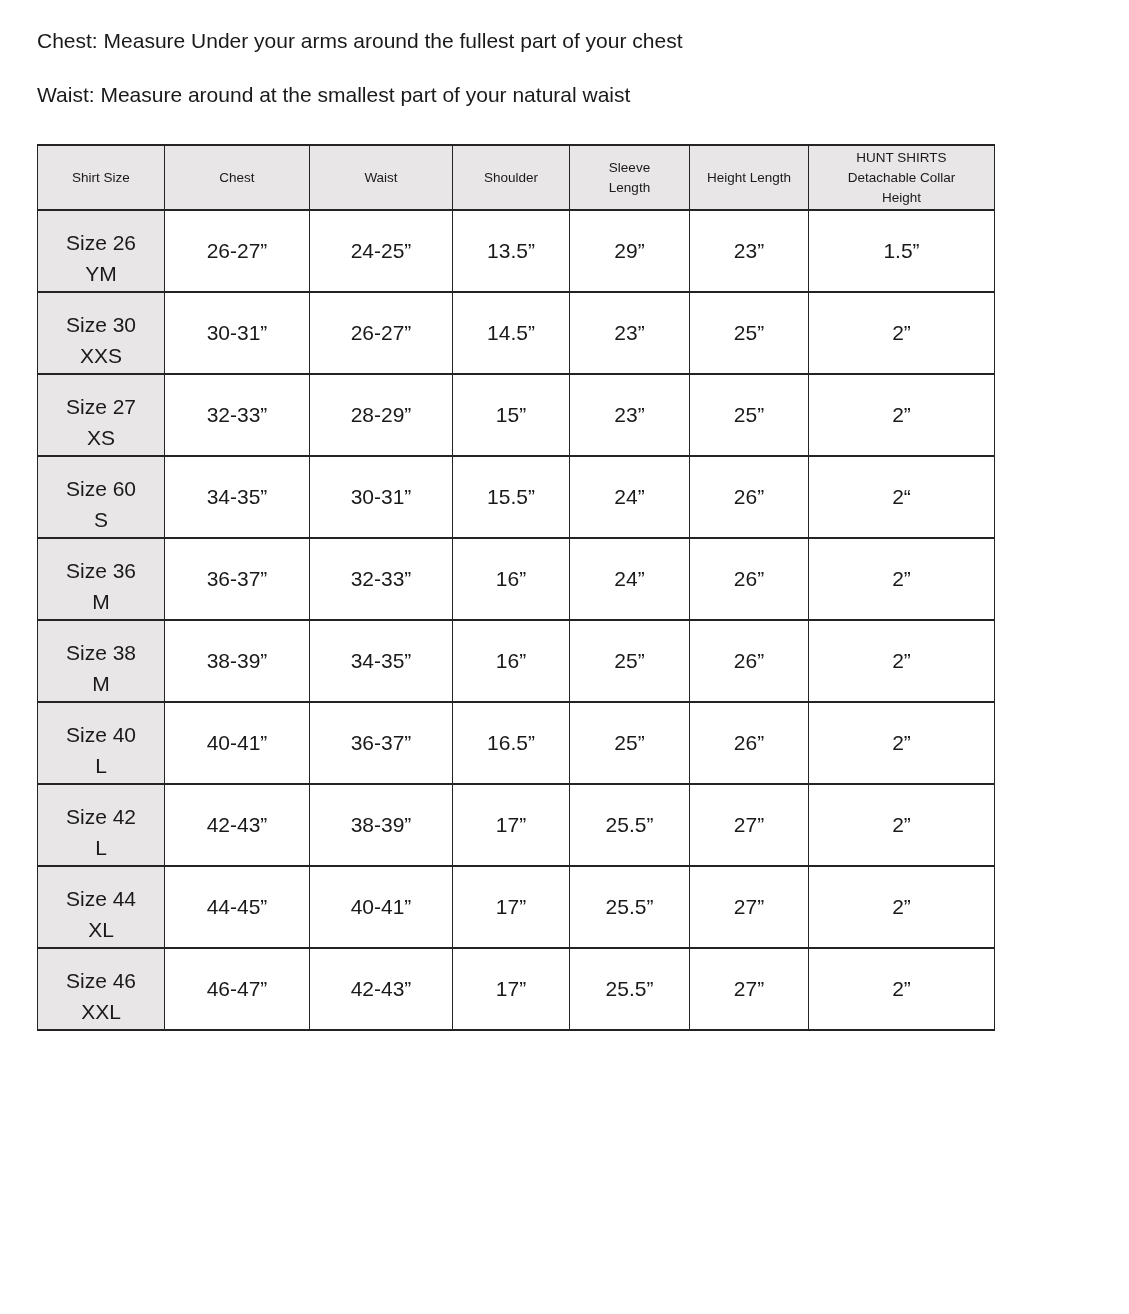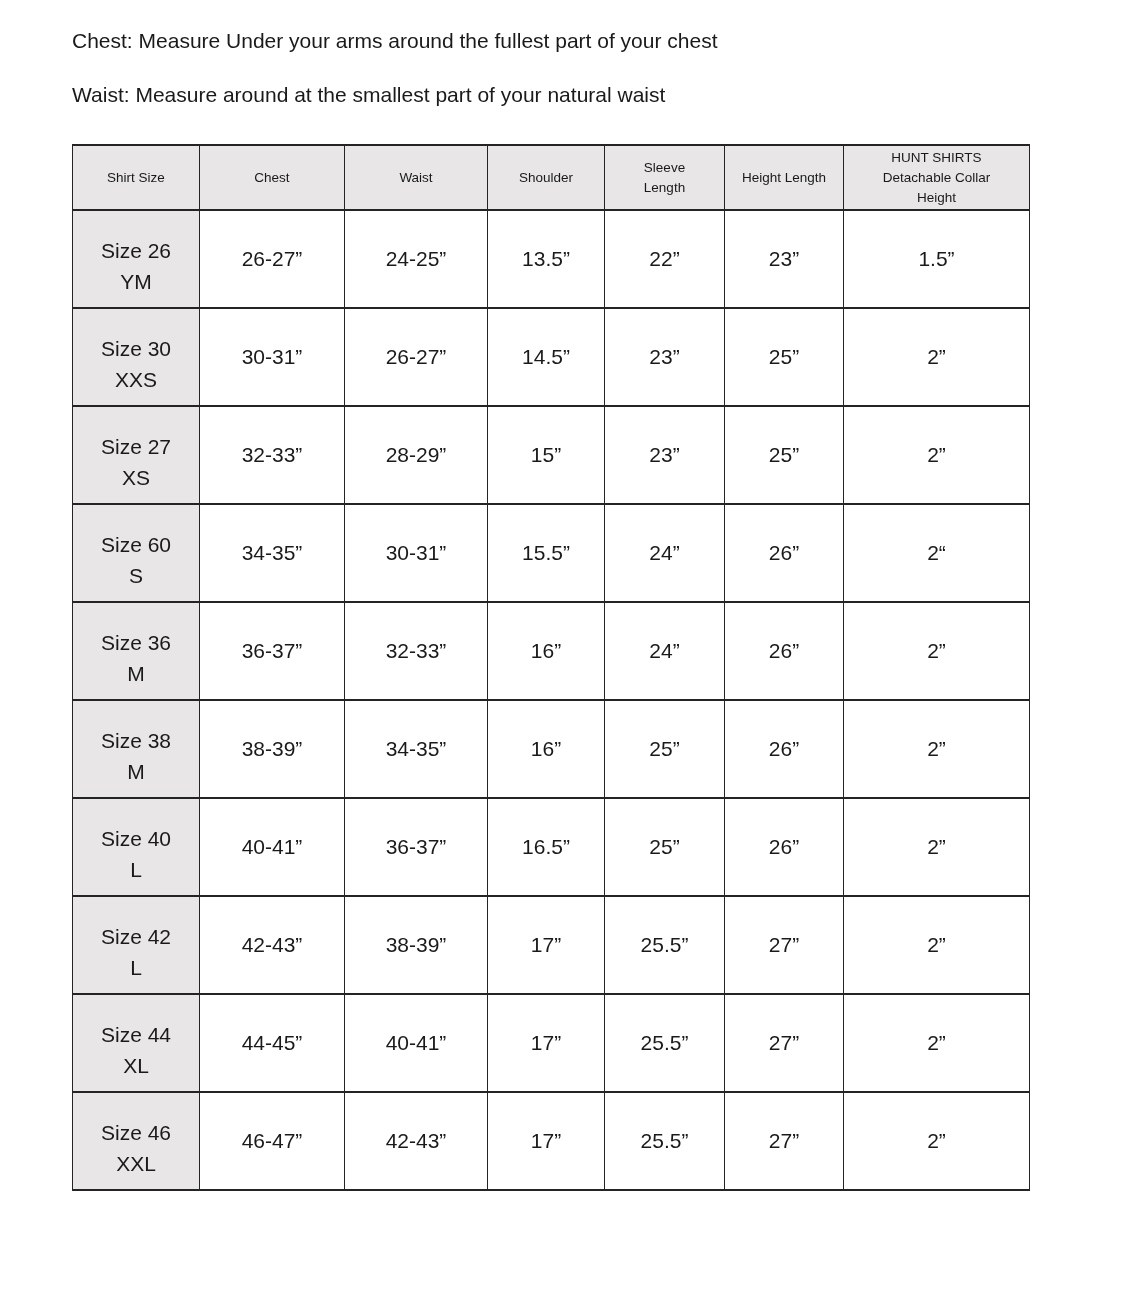--- a/index.html
+++ b/index.html
@@ -5,21 +5,21 @@
   html, body {
     margin: 0;
     padding: 0;
     background: #ffffff;
   }
   .page {
     width: 1129px;
     height: 1314px;
     background: #ffffff;
     box-sizing: border-box;
-    padding: 28px 0 0 72px;
+    padding: 28px 0 0 37px;
     font-family: "Liberation Sans", sans-serif;
     color: #1a1a1a;
     overflow: hidden;
   }
   .instruction {
     margin: 0;
     font-size: 21px;
     line-height: 26px;
     color: #1a1a1a;
     white-space: nowrap;
@@ -38,21 +38,21 @@
     border-right: 1.5px solid #242424;
     border-top: 2px solid #242424;
     border-bottom: 2px solid #242424;
     text-align: center;
     vertical-align: middle;
     white-space: pre-line;
     padding: 0 2px;
     box-sizing: border-box;
   }
   .size-chart thead tr { height: 65px; }
-  .size-chart tbody tr { height: 98px; }
+  .size-chart tbody tr { height: 82px; }
   .size-chart th {
     background: #e8e6e7;
     font-weight: 400;
     font-size: 13.5px;
     line-height: 20px;
     color: #1a1a1a;
   }
   .size-chart td {
     background: #ffffff;
     font-size: 21px;
@@ -96,21 +96,21 @@
 Height</th>
       </tr>
     </thead>
     <tbody>
       <tr>
         <td class="col-size">Size 26
 YM</td>
         <td>26-27”</td>
         <td>24-25”</td>
         <td>13.5”</td>
-        <td>22”</td>
+        <td>29”</td>
         <td>23”</td>
         <td>1.5”</td>
       </tr>
       <tr>
         <td class="col-size">Size 30
 XXS</td>
         <td>30-31”</td>
         <td>26-27”</td>
         <td>14.5”</td>
         <td>23”</td>

